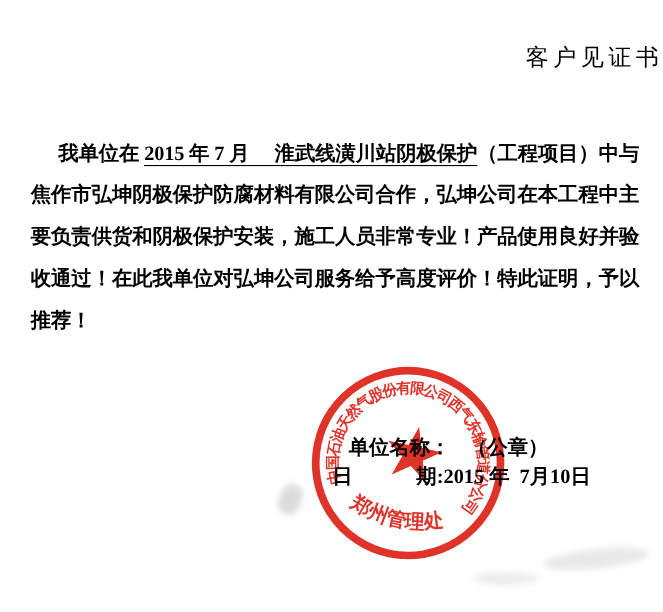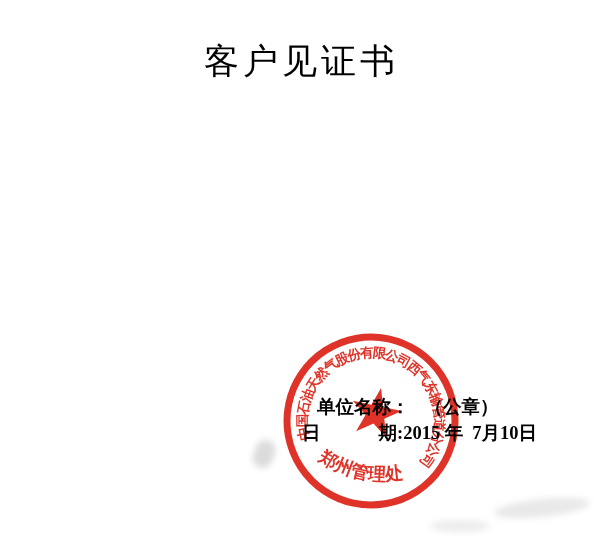--- a/index.html
+++ b/index.html
@@ -11,22 +11,22 @@
     background: #ffffff;
     overflow: hidden;
     font-family: "Liberation Serif", "DejaVu Serif", serif;
     color: #000;
   }
   .doc-title {
     position: absolute;
     top: 38px;
     left: 0;
     width: 100%;
-    text-align: center;
-    font-size: 35px;
+    text-align: right;
+    font-size: 21px;
     font-weight: 500;
     letter-spacing: 4px;
     color: #000;
   }
   .doc-body {
     position: absolute;
     left: 28px;
     top: 121px;
     width: 553px;
     font-size: 18.5px;
@@ -74,20 +74,21 @@
   .artifact-2 { left: 494px; top: 499px; width: 96px; height: 18px; opacity: .22; border-radius: 50%; transform: rotate(-6deg); }
   .artifact-3 { left: 430px; top: 520px; width: 60px; height: 12px; opacity: .18; border-radius: 50%; }
 </style>
 </head>
 <body>
 
 <div class="page">
 
   <div class="doc-title">客户见证书</div>
 
+  <p class="doc-body"><span>我单位在 </span><span class="u-line">2015 年 7 月　 淮武线潢川站阴极保护</span><span>（工程项目）中与焦作市弘坤阴极保护防腐材料有限公司合作，弘坤公司在本工程中主要负责供货和阴极保护安装，施工人员非常专业！产品使用良好并验收通过！在此我单位对弘坤公司服务给予高度评价！特此证明，予以推荐！</span></p>
 
   <div class="artifact artifact-1"></div>
   <div class="artifact artifact-2"></div>
   <div class="artifact artifact-3"></div>
 
   <div class="stamp-wrap">
     <svg width="190" height="190" viewBox="-95 -95 190 190">
       <circle r="84" fill="none" stroke-width="7" stroke="#dd2318"></circle>
       <path id="arcTop" d="M -58 27.1 A 64 64 0 1 1 58 27.1" fill="none"></path>
       <text font-size="13.5" letter-spacing="-1.5" font-weight="bold" text-anchor="middle" fill="#dd2318"><textPath href="#arcTop" startOffset="50%">中国石油天然气股份有限公司西气东输管道分公司</textPath></text>

